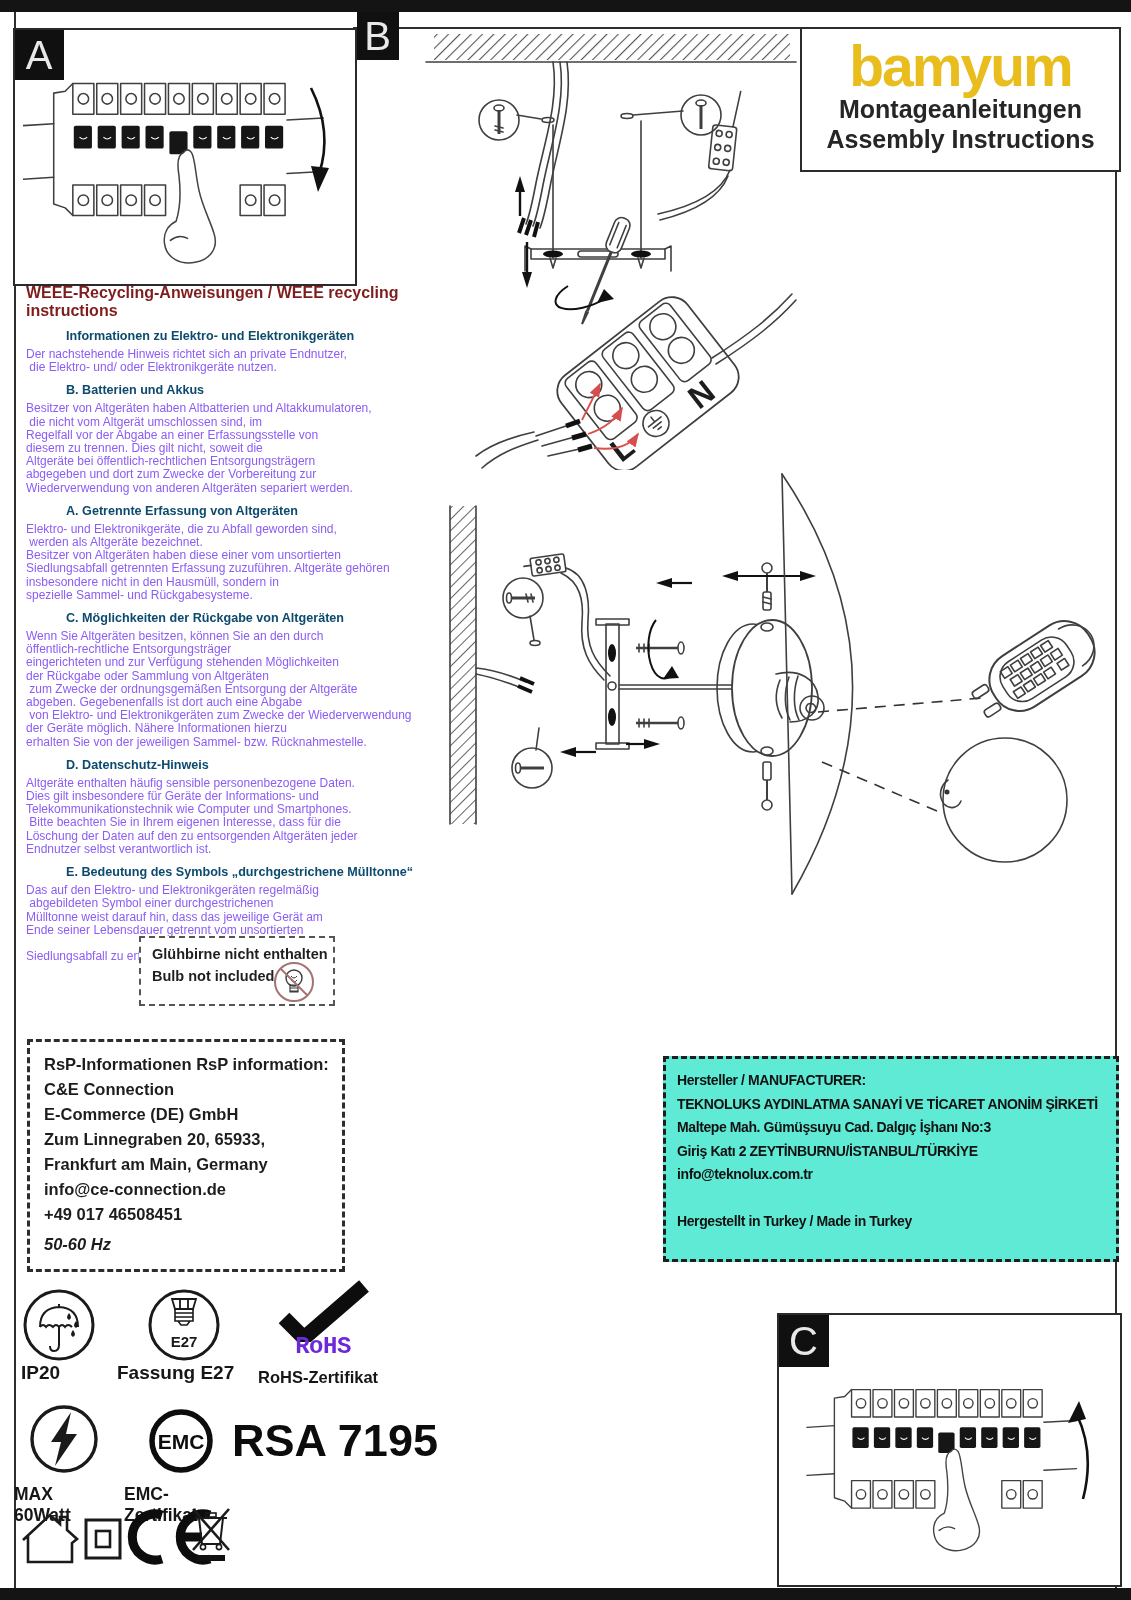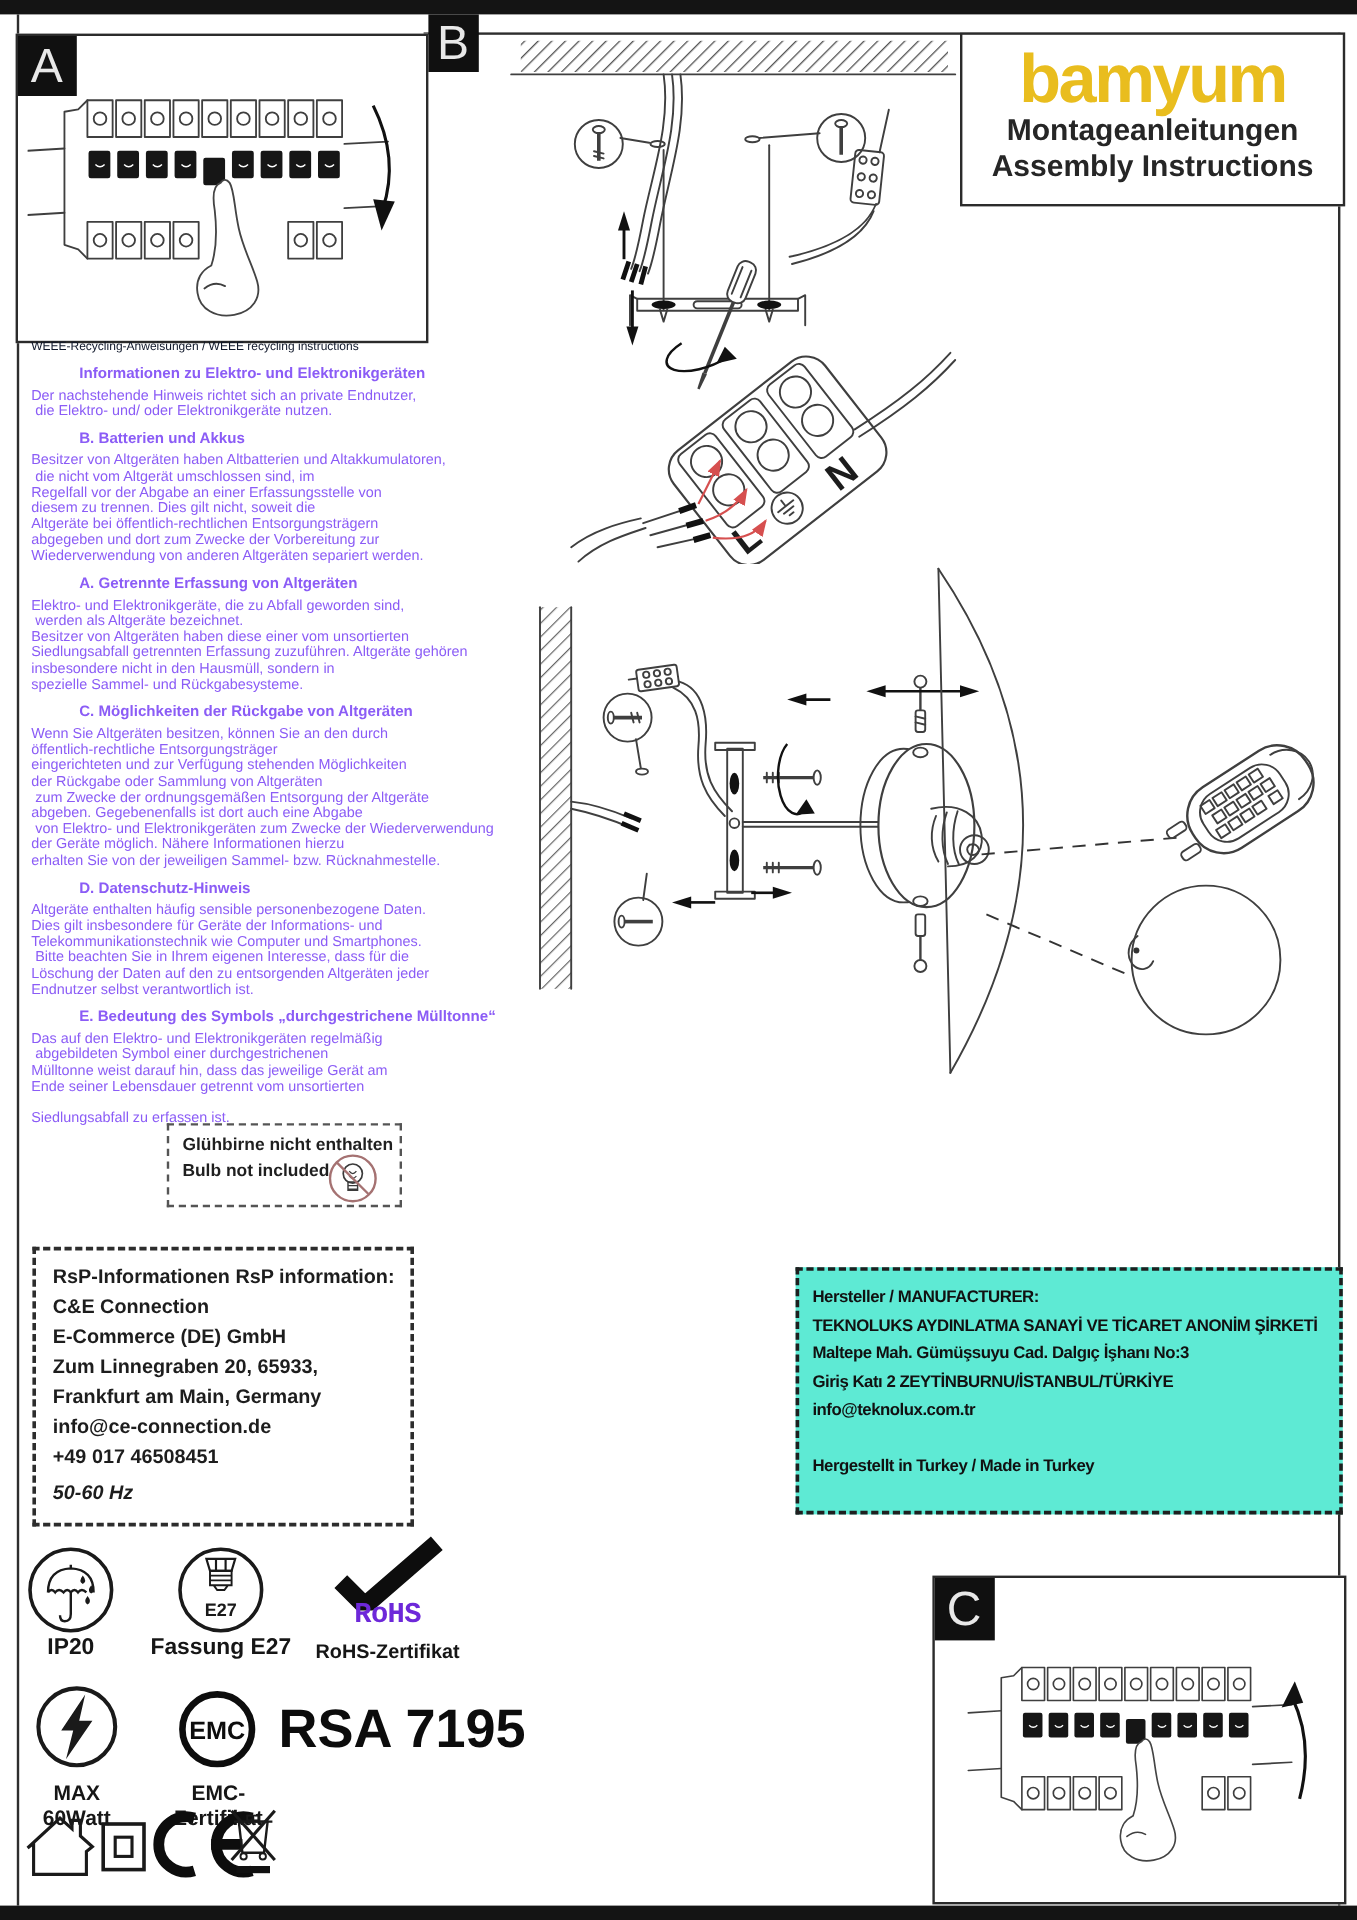--- a/index.html
+++ b/index.html
@@ -13,34 +13,34 @@
   .panelA{position:absolute;left:13px;top:28px;width:340px;height:254px;border:2px solid #2b2b2b;background:#fff;}
   .panelC{position:absolute;left:777px;top:1313px;width:341px;height:270px;border:2px solid #2b2b2b;background:#fff;}
   .plabel{position:absolute;background:#101010;color:#e8e8e8;display:flex;align-items:center;justify-content:center;
           font-size:40px;font-weight:300;letter-spacing:1px;}
   
   .logoBox{position:absolute;left:800px;top:27px;width:317px;height:141px;border:2px solid #2b2b2b;background:#fff;text-align:center;}
   .logo{font-size:57px;font-weight:700;color:#E9BD1E;letter-spacing:-2px;line-height:1;margin-top:9px;}
   .sub{font-size:25px;font-weight:700;color:#262626;line-height:1.18;}
   
   .weee{position:absolute;left:26px;top:284px;width:420px;}
-  .wt{font-weight:400;font-size:10px;color:#0f172a;}
-  .wh{font-weight:700;font-size:12.6px;color:#8b5cf6;margin:9px 0 5px;padding-left:40px;}
+  .wt{font-weight:700;font-size:16px;color:#7f1d1d;}
+  .wh{font-weight:700;font-size:12.6px;color:#0c4a6e;margin:9px 0 5px;padding-left:40px;}
   .wb{font-size:12px;line-height:13.2px;color:#8b5cf6;white-space:pre;}
   
   .bulbBox{position:absolute;left:139px;top:936px;width:192px;height:66px;border:2px dashed #555;background:#fff;}
   .bulbBox .t{font-size:14.5px;font-weight:600;color:#1f1f1f;margin:4px 0 0 11px;line-height:24px;}
   .rspBox{position:absolute;left:27px;top:1039px;width:312px;height:227px;border:3px dashed #2d2d2d;background:#fff;}
   .rspBox .l{font-size:16.5px;font-weight:700;color:#1d1d1d;line-height:25px;margin-left:14px;}
   .rspBox .gap{margin-top:5px;font-style:italic;}
   .mfgBox{position:absolute;left:663px;top:1056px;width:450px;height:200px;border:3px dashed #1f1f1f;background:#5eead4;}
   .mfgBox .l{font-size:14px;font-weight:700;color:#111;line-height:23.5px;margin-left:11px;letter-spacing:-0.4px;white-space:nowrap;}
   .mfgBox .made{margin-top:23px;}
   
-  .clabel{position:absolute;font-weight:700;color:#161616;text-align:center;}
+  .clabel{position:absolute;font-weight:700;color:#161616;text-align:left;}
   .rsa{position:absolute;left:232px;top:1415px;font-size:45px;font-weight:600;color:#0c0c0c;letter-spacing:0px;}
   .rohsWord{position:absolute;left:278px;top:1333px;width:90px;text-align:center;font-size:24px;font-weight:800;color:#6d28d9;letter-spacing:-0.5px;font-family:Liberation Mono, monospace;}
   svg .s{fill:none;stroke:#3f3f3f;stroke-width:1.6;stroke-linecap:round;stroke-linejoin:round;}
   svg text{font-family:"Liberation Sans",sans-serif;}
 </style>
 </head>
 <body>
 
 <div class="page">
 

